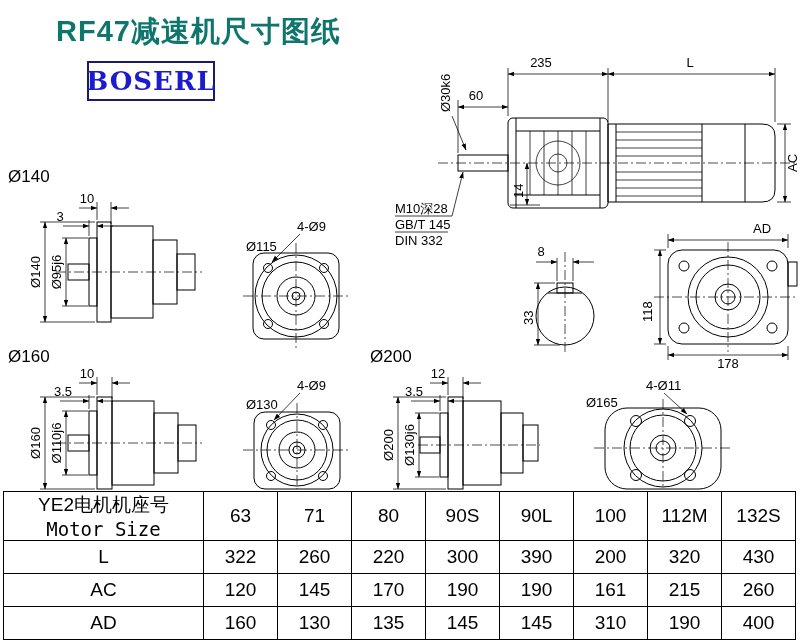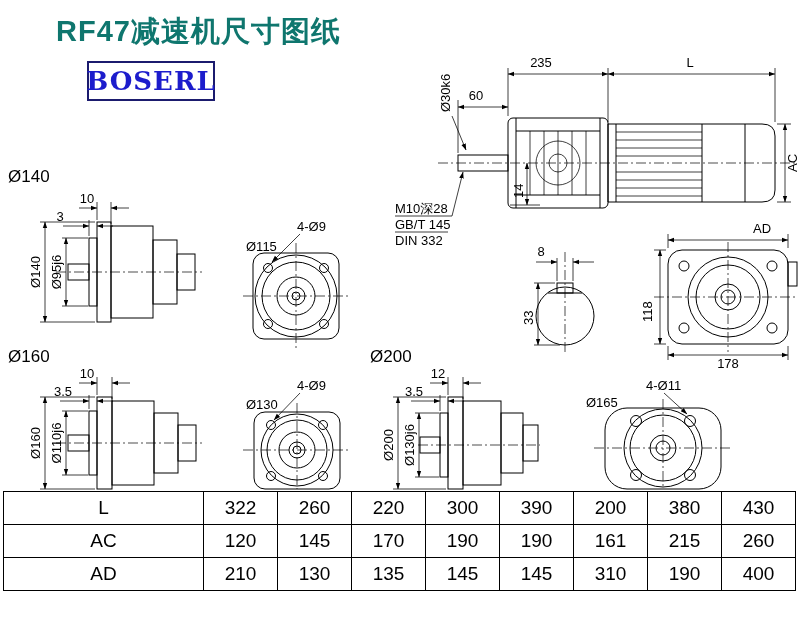--- a/index.html
+++ b/index.html
@@ -302,45 +302,59 @@
       <col style="width:74px">
         <col style="width:74px">
         <col style="width:74px">
         <col style="width:74px">
       <col style="width:74px">
         <col style="width:74px">
         <col style="width:74px">
         <col style="width:74px">
     </colgroup>
     <tbody>
+      <tr class="hdr-row">
+        <td>
+          <div>YE2电机机座号</div>
+          <div class="mono">Motor Size</div>
+        </td>
+        <td>63</td>
+        <td>71</td>
+        <td>80</td>
+        <td>90S</td>
+        <td>90L</td>
+        <td>100</td>
+        <td>112M</td>
+        <td>132S</td>
+      </tr>
       <tr class="data-row">
         <td>L</td>
         <td>322</td>
         <td>260</td>
         <td>220</td>
         <td>300</td>
         <td>390</td>
         <td>200</td>
-        <td>380</td>
+        <td>320</td>
         <td>430</td>
       </tr>
       <tr class="data-row">
         <td>AC</td>
         <td>120</td>
         <td>145</td>
         <td>170</td>
         <td>190</td>
         <td>190</td>
         <td>161</td>
         <td>215</td>
         <td>260</td>
       </tr>
       <tr class="data-row">
         <td>AD</td>
-        <td>210</td>
+        <td>160</td>
         <td>130</td>
         <td>135</td>
         <td>145</td>
         <td>145</td>
         <td>310</td>
         <td>190</td>
         <td>400</td>
       </tr>
     </tbody>
   </table>

